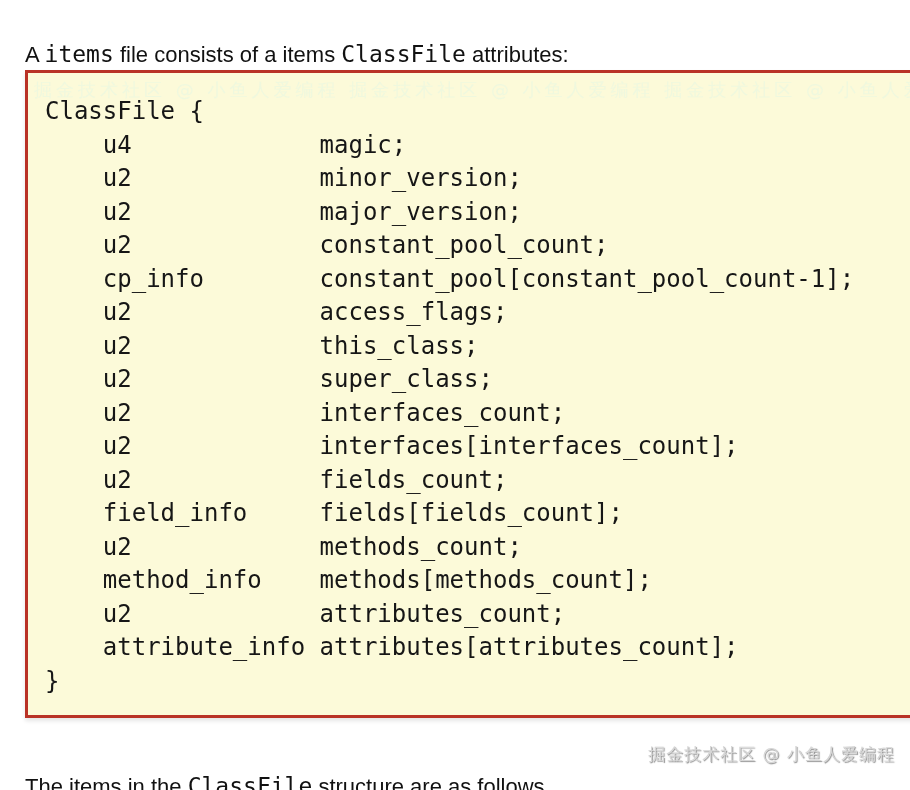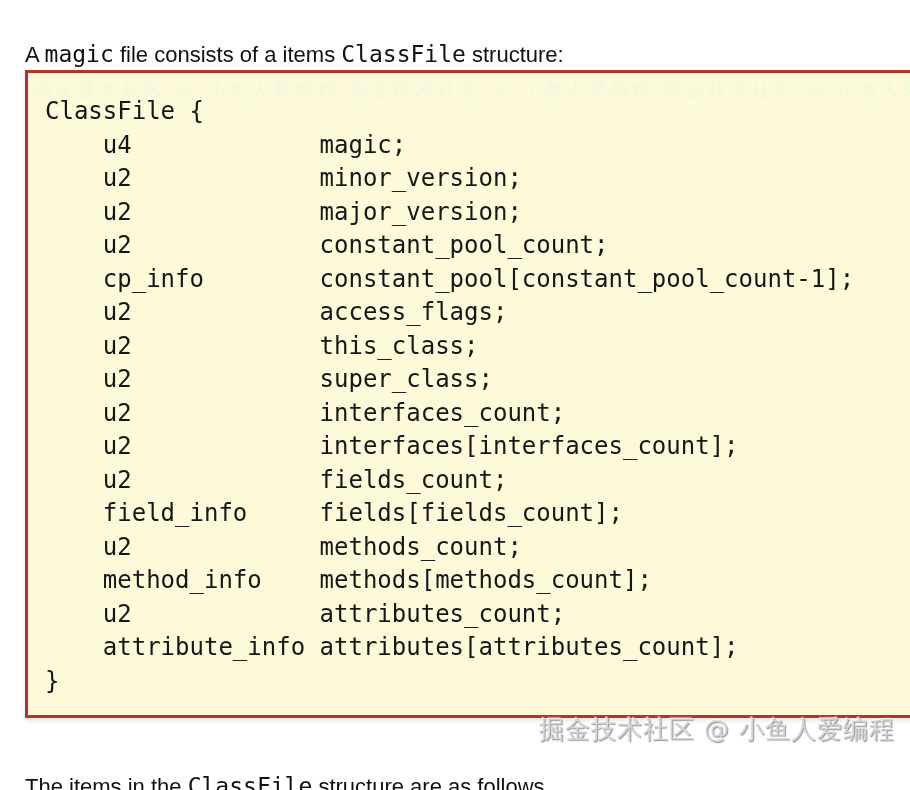--- a/index.html
+++ b/index.html
@@ -62,36 +62,36 @@
     margin: 0;
     padding: 22px 0 0 17px;
     font-family: "DejaVu Sans Mono", monospace;
     font-size: 24px;
     line-height: 33.5px;
     color: #161616;
     white-space: pre;
   }
   .watermark {
     position: absolute;
-    top: 713px;
+    top: 743px;
     right: 15px;
     font-family: "DejaVu Sans", sans-serif;
-    font-size: 25px;
+    font-size: 17px;
     letter-spacing: 1px;
     color: #d6d6d6;
     text-shadow: 1px 1px 1px rgba(125,125,125,0.85), -1px -1px 1px #ffffff;
     white-space: nowrap;
   }
 </style>
 </head>
 <body>
 
 <div class="stage">
 
-  <p class="para para-intro"><span>A </span><span class="mono">magic</span><span> file consists of a items </span><span class="mono">ClassFile</span><span> structure:</span></p>
+  <p class="para para-intro"><span>A </span><span class="mono">items</span><span> file consists of a items </span><span class="mono">ClassFile</span><span> attributes:</span></p>
 
   <div class="codebox">
     <div class="wm-strip">掘金技术社区 @ 小鱼人爱编程  掘金技术社区 @ 小鱼人爱编程  掘金技术社区 @ 小鱼人爱编程  掘金技术社区 @ 小鱼人爱编程  掘金技术社区 @ 小鱼人爱编程  掘金技术社区 @ 小鱼人爱编程  </div>
     <pre class="code-pre"><div>ClassFile {</div><div>    u4             magic;</div><div>    u2             minor_version;</div><div>    u2             major_version;</div><div>    u2             constant_pool_count;</div><div>    cp_info        constant_pool[constant_pool_count-1];</div><div>    u2             access_flags;</div><div>    u2             this_class;</div><div>    u2             super_class;</div><div>    u2             interfaces_count;</div><div>    u2             interfaces[interfaces_count];</div><div>    u2             fields_count;</div><div>    field_info     fields[fields_count];</div><div>    u2             methods_count;</div><div>    method_info    methods[methods_count];</div><div>    u2             attributes_count;</div><div>    attribute_info attributes[attributes_count];</div><div>}</div></pre>
   </div>
 
   <p class="para para-footer"><span>The items in the </span><span class="mono">ClassFile</span><span> structure are as follows.</span></p>
 
   <div class="watermark">掘金技术社区 @ 小鱼人爱编程</div>
 

